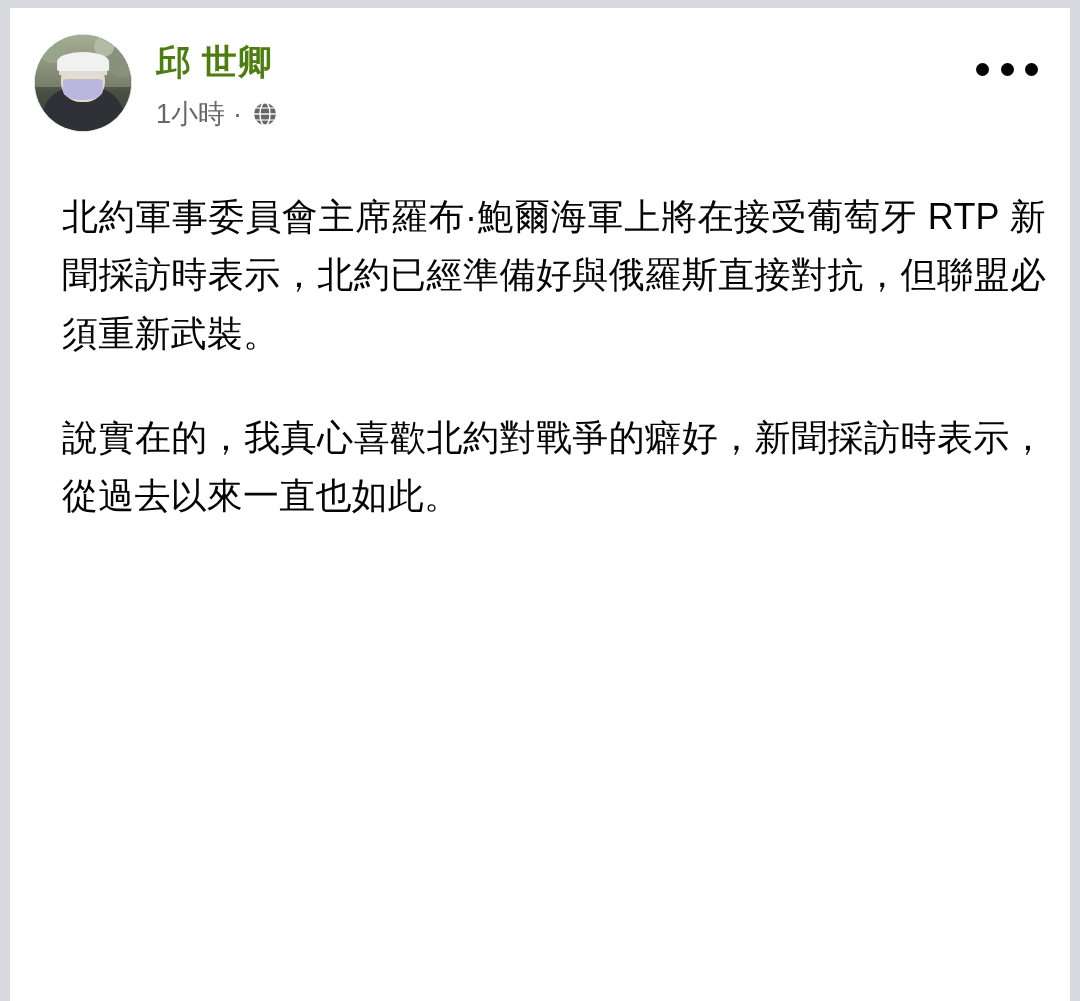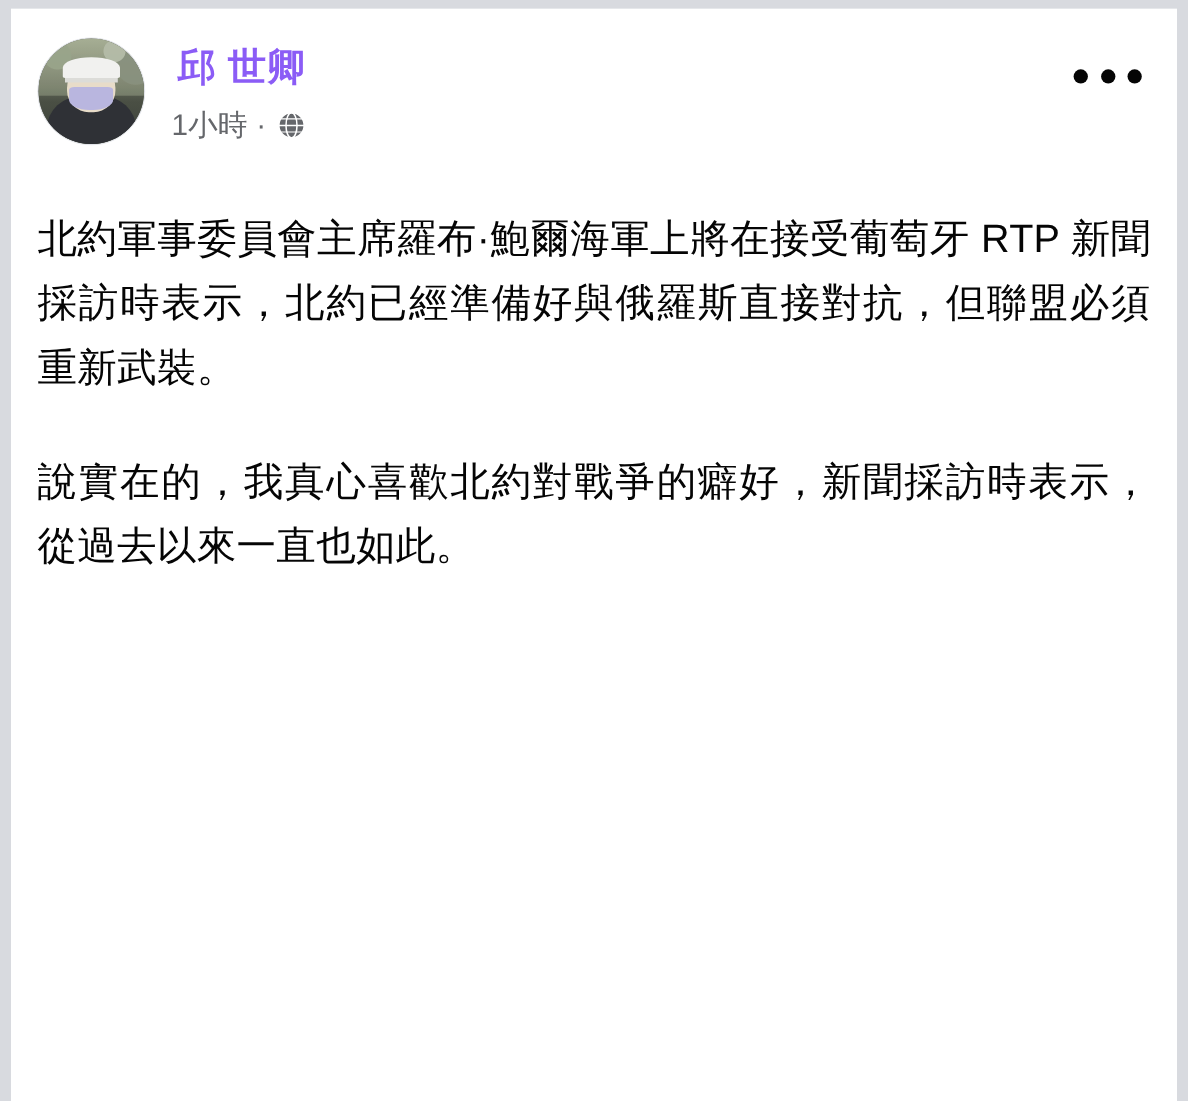--- a/index.html
+++ b/index.html
@@ -123,23 +123,22 @@
   }
 
   .header-text {
     margin-left: 24px;
     padding-top: 12px;
   }
   .author-name {
     font-size: 35px;
     font-weight: 700;
     line-height: 1.15;
-    color: #8b5cf6;
+    color: #4d7c0f;
     letter-spacing: .5px;
-    text-align: right;
   }
   .meta-row {
     display: flex;
     align-items: center;
     margin-top: 14px;
     color: #65676b;
     font-size: 27px;
     justify-content: flex-end;
   }
   .meta-time { color: #65676b; }
@@ -171,20 +170,21 @@
     border-radius: 50%;
     background: #050505;
   }
 
   .post-body {
     margin-top: 30px;
     font-size: 36px;
     line-height: 1.62;
     color: #050505;
     letter-spacing: .2px;
+    margin-left: 28px;
   }
   .post-body p {
     margin: 0 0 46px 0;
     text-align: justify;
     text-justify: inter-ideograph;
   }
   .post-body p:last-child { margin-bottom: 0; }
 </style>
 </head>
 <body>

